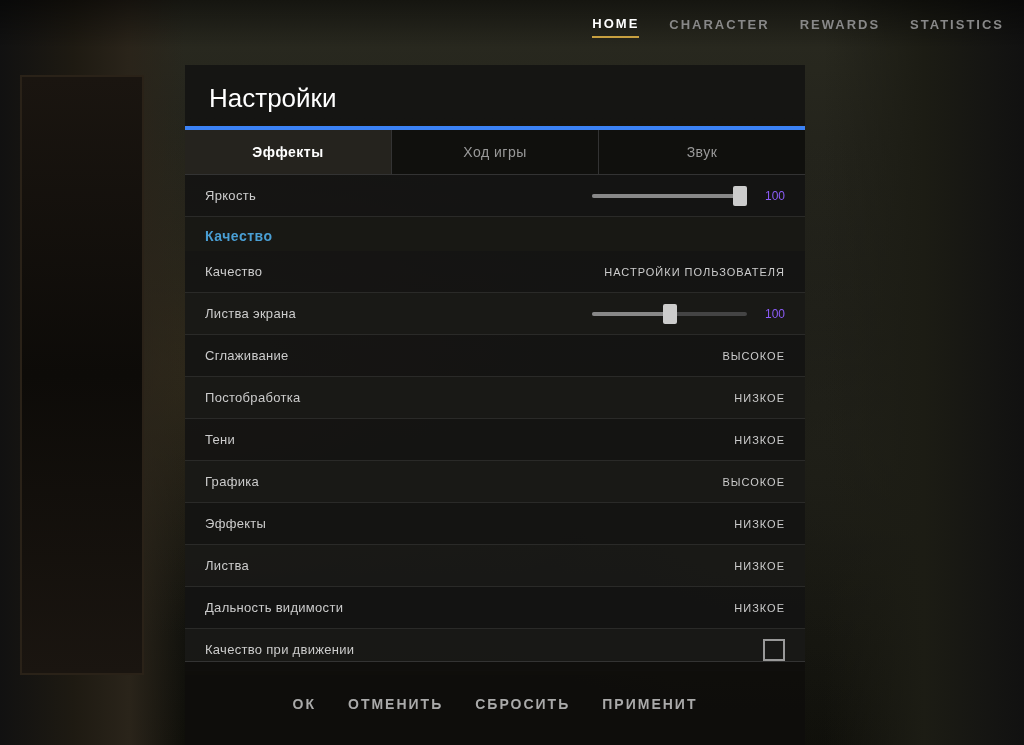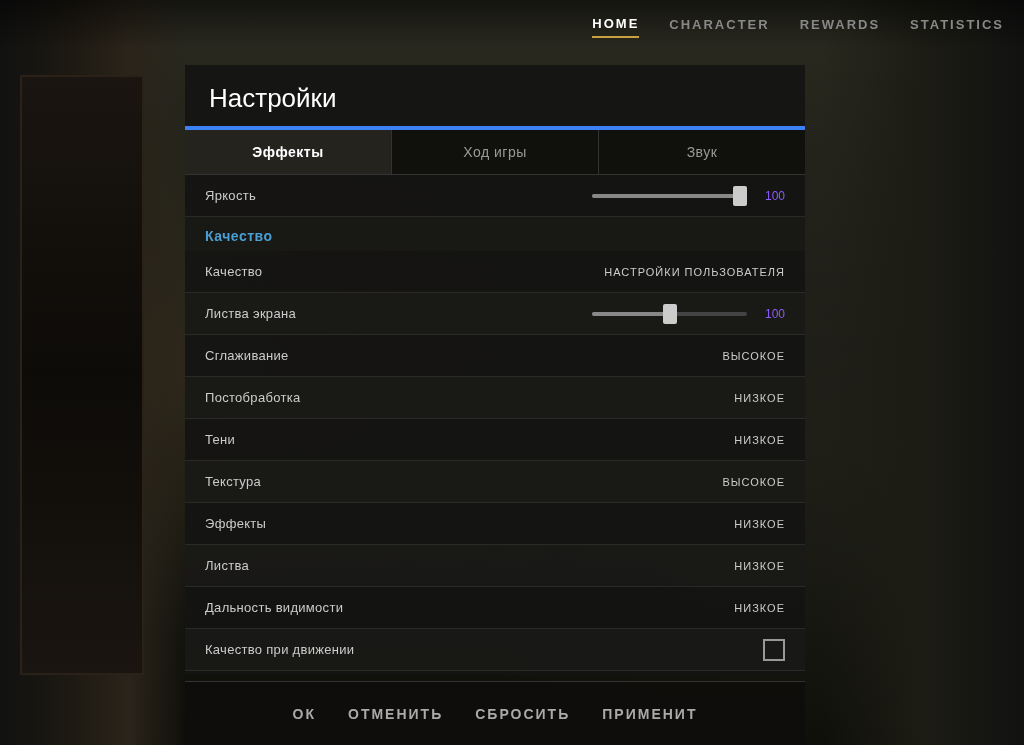--- a/index.html
+++ b/index.html
@@ -248,21 +248,21 @@
       background: transparent;
       cursor: pointer;
     }
 
     
     .bottom-bar {
       position: absolute;
       bottom: 0;
       left: 185px;
       width: 620px;
-      height: 64px;
+      height: 84px;
       background: rgba(15,14,12,0.95);
       display: flex;
       align-items: center;
       justify-content: center;
       gap: 24px;
       z-index: 10;
       border-top: 1px solid #333;
     }
 
     .bottom-btn {
@@ -342,21 +342,21 @@
       <span class="setting-label">Постобработка</span>
       <span class="setting-value">НИЗКОЕ</span>
     </div>
 
     <div class="setting-row">
       <span class="setting-label">Тени</span>
       <span class="setting-value">НИЗКОЕ</span>
     </div>
 
     <div class="setting-row">
-      <span class="setting-label">Текстура</span>
+      <span class="setting-label">Графика</span>
       <span class="setting-value">ВЫСОКОЕ</span>
     </div>
 
     <div class="setting-row">
       <span class="setting-label">Эффекты</span>
       <span class="setting-value">НИЗКОЕ</span>
     </div>
 
     <div class="setting-row">
       <span class="setting-label">Листва</span>

